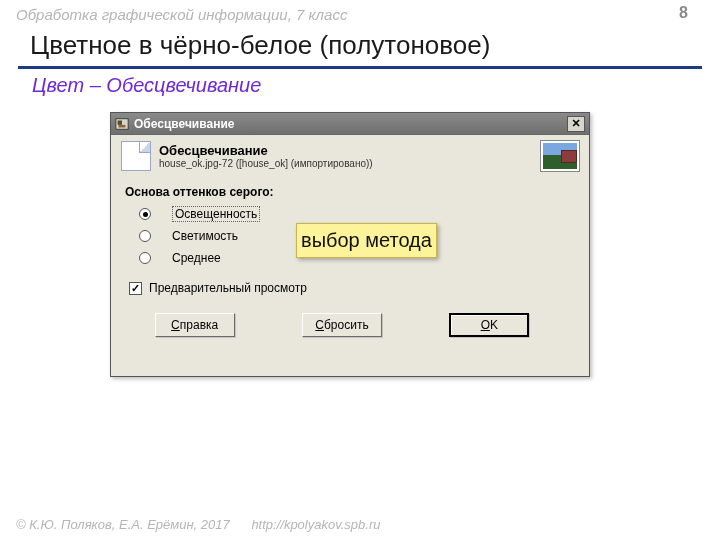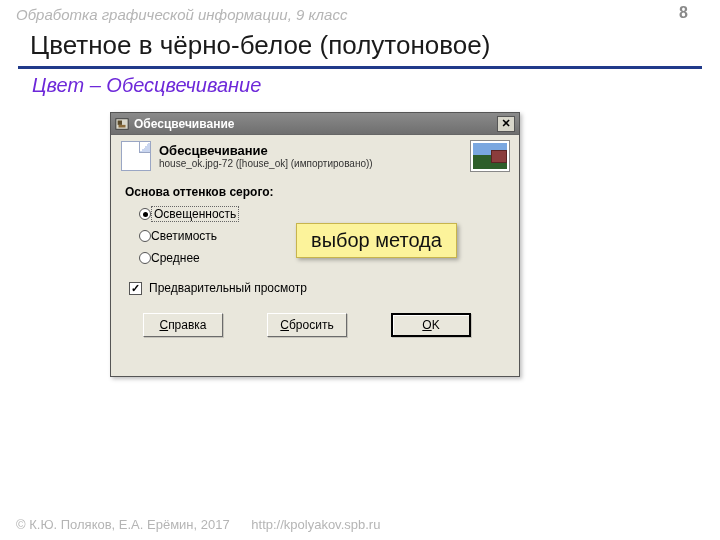--- a/index.html
+++ b/index.html
@@ -27,21 +27,21 @@
     width: 684px; height: 0;
     border-top: 3px solid #203a8a;
   }
   .subtitle {
     position: absolute; top: 74px; left: 32px;
     font-size: 20px; font-style: italic; color: #6d28d9;
   }
   
   .dlg {
     position: absolute; top: 112px; left: 110px;
-    width: 410px; height: 265px;
+    width: 480px; height: 265px;
     border: 1px solid #555;
     background: #e9e7dc;
     box-shadow: 2px 2px 4px rgba(0,0,0,0.25);
     font-size: 12px;
     font-family: Tahoma, Arial, sans-serif;
     color: #000;
   }
   .titlebar {
     height: 22px;
     background: linear-gradient(to bottom, #8a8a8a, #6f6f6f);
@@ -96,21 +96,21 @@
     background: #8b3d3d;
     border: 1px solid #5a2424;
   }
   .group-label {
     padding: 10px 14px 4px 14px;
     font-weight: bold; font-size: 12px;
   }
   .radio-row {
     display: flex; align-items: center;
     padding: 2px 0 2px 28px;
-    gap: 0;
+    gap: 21px;
     height: 22px;
     cursor: pointer;
   }
   .radio {
     width: 12px; height: 12px; border-radius: 50%;
     border: 1px solid #555; background: #fff;
     display: flex; align-items: center; justify-content: center;
   }
   .radio.checked::after {
     content: ""; width: 5px; height: 5px; border-radius: 50%;
@@ -158,33 +158,33 @@
     box-shadow: inset 1px 1px 0 #fff, 1px 1px 0 rgba(0,0,0,0.15);
   }
   .u { text-decoration: underline; }
   
   .callout {
     position: absolute; top: 223px; left: 296px;
     background: #fcf39b;
     border: 1px solid #c7b44d;
     color: #111;
     font-size: 20px;
-    padding: 5px 14px;
+    padding: 5px 4px;
     box-shadow: 2px 2px 4px rgba(0,0,0,0.3);
   }
   .footer {
     position: absolute; left: 16px; bottom: 8px;
-    font-size: 13px; color: #b5b5b5;
+    font-size: 13px; font-style: italic; color: #b5b5b5;
   }
   .footer-link { margin-left: 18px; }
 </style>
 </head>
 <body>
 
-<div class="top-header">Обработка графической информации, 9 класс</div>
+<div class="top-header">Обработка графической информации, 7 класс</div>
 <div class="page-number">8</div>
 
 <div class="title">Цветное в чёрно-белое (полутоновое)</div>
 <div class="title-rule"></div>
 <div class="subtitle">Цвет – Обесцвечивание</div>
 
 <div class="dlg">
   <div class="titlebar">
     <svg class="titlebar-icon" viewBox="0 0 16 16">
       <rect x="1" y="2" width="14" height="12" fill="#d8d6ca" stroke="#333"></rect>

